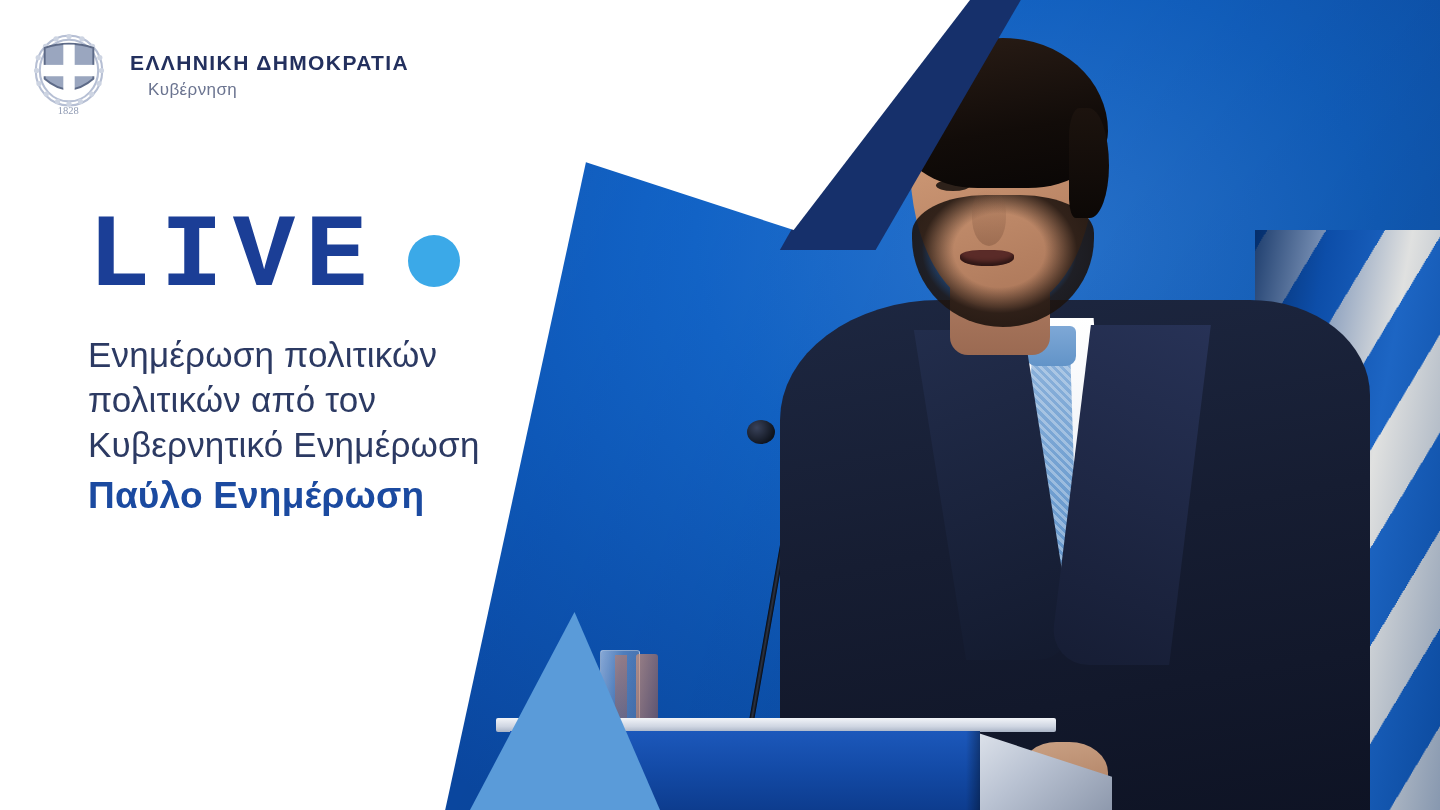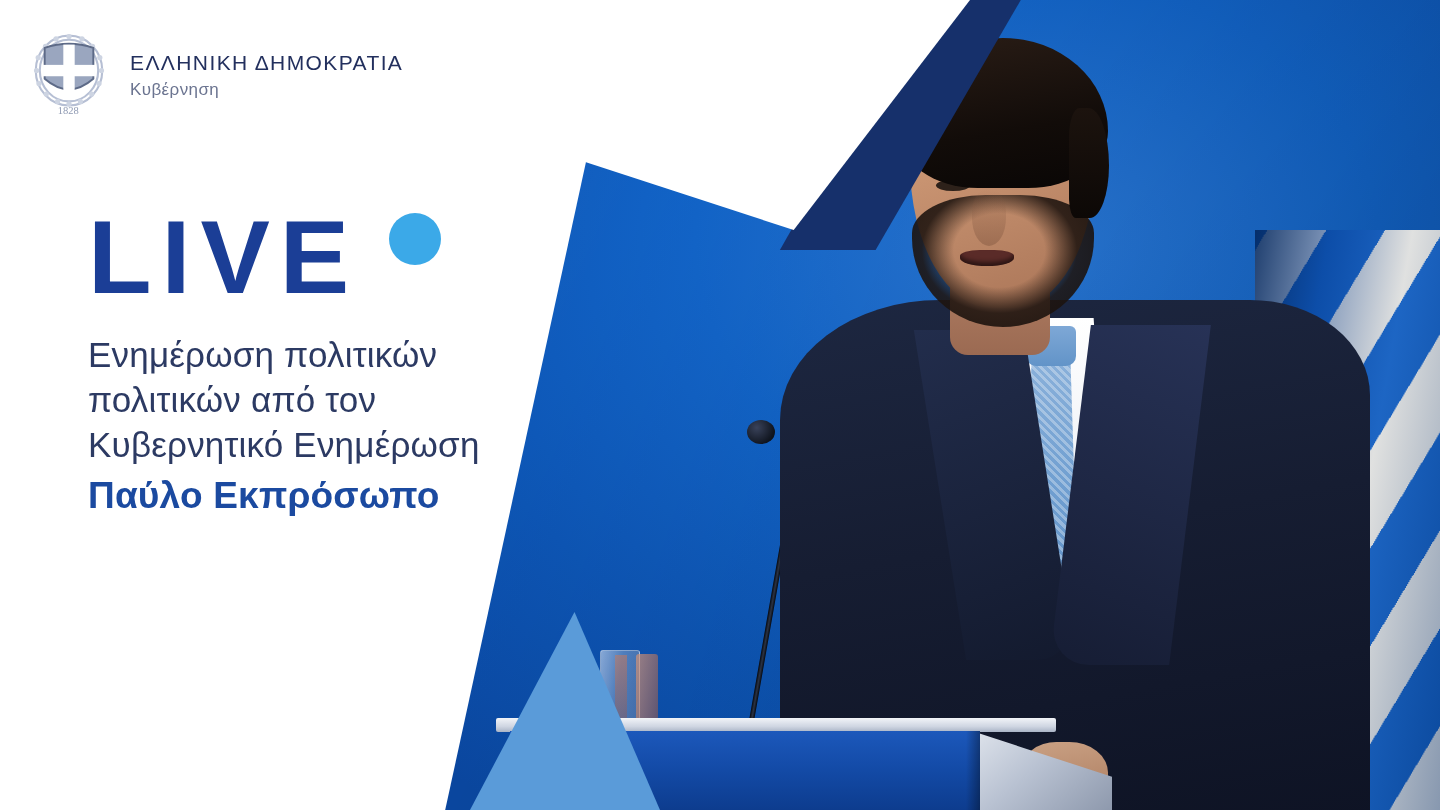--- a/index.html
+++ b/index.html
@@ -243,30 +243,30 @@
     left:470px; top:612px; width:190px; height:198px;
     background:#5a9bd9;
     clip-path:polygon(55% 0%, 100% 100%, 0% 100%);
   }
 
   
   .header { position:absolute; left:28px; top:30px; display:flex; align-items:center; gap:20px; }
   .emblem { width:82px; height:86px; }
   .header-text { display:flex; flex-direction:column; gap:5px; padding-top:4px; }
   .org-name {
-    font-size:21px; font-weight:normal; letter-spacing:1.4px;
+    font-size:21px; font-weight:bold; letter-spacing:1.4px;
     color:#23305e;
   }
   .org-sub {
-    font-size:17px; color:#6b7490; letter-spacing:0.4px;
+    font-size:17px; color:#6b7490; letter-spacing:0.4px;margin-left:18px;
   }
 
   
   .live-block { position:absolute; left:88px; top:205px; width:560px; }
-  .live-row { display:flex; gap:30px; }
+  .live-row { display:flex; align-items:center; gap:30px;font-family:Liberation Mono, monospace; }
   .live-word {
     font-size:104px; font-weight:bold; letter-spacing:10px;
     color:#1b3e96; line-height:1;
   }
   .live-dot {
     width:52px; height:52px; border-radius:50%;
     background:#3ba9e8; margin-top:8px;
   }
 
   .subtitle {
@@ -382,16 +382,16 @@
   <div class="live-block">
     <div class="live-row">
       <div class="live-word">LIVE</div>
       <div class="live-dot"></div>
     </div>
     <div class="subtitle">
       <div>Ενημέρωση πολιτικών</div>
       <div>πολιτικών από τον</div>
       <div>Κυβερνητικό Ενημέρωση</div>
     </div>
-    <div class="speaker-name">Παύλο Εκπρόσωπο</div>
+    <div class="speaker-name">Παύλο Ενημέρωση</div>
   </div>
 
 </div>
 
 </body></html>

